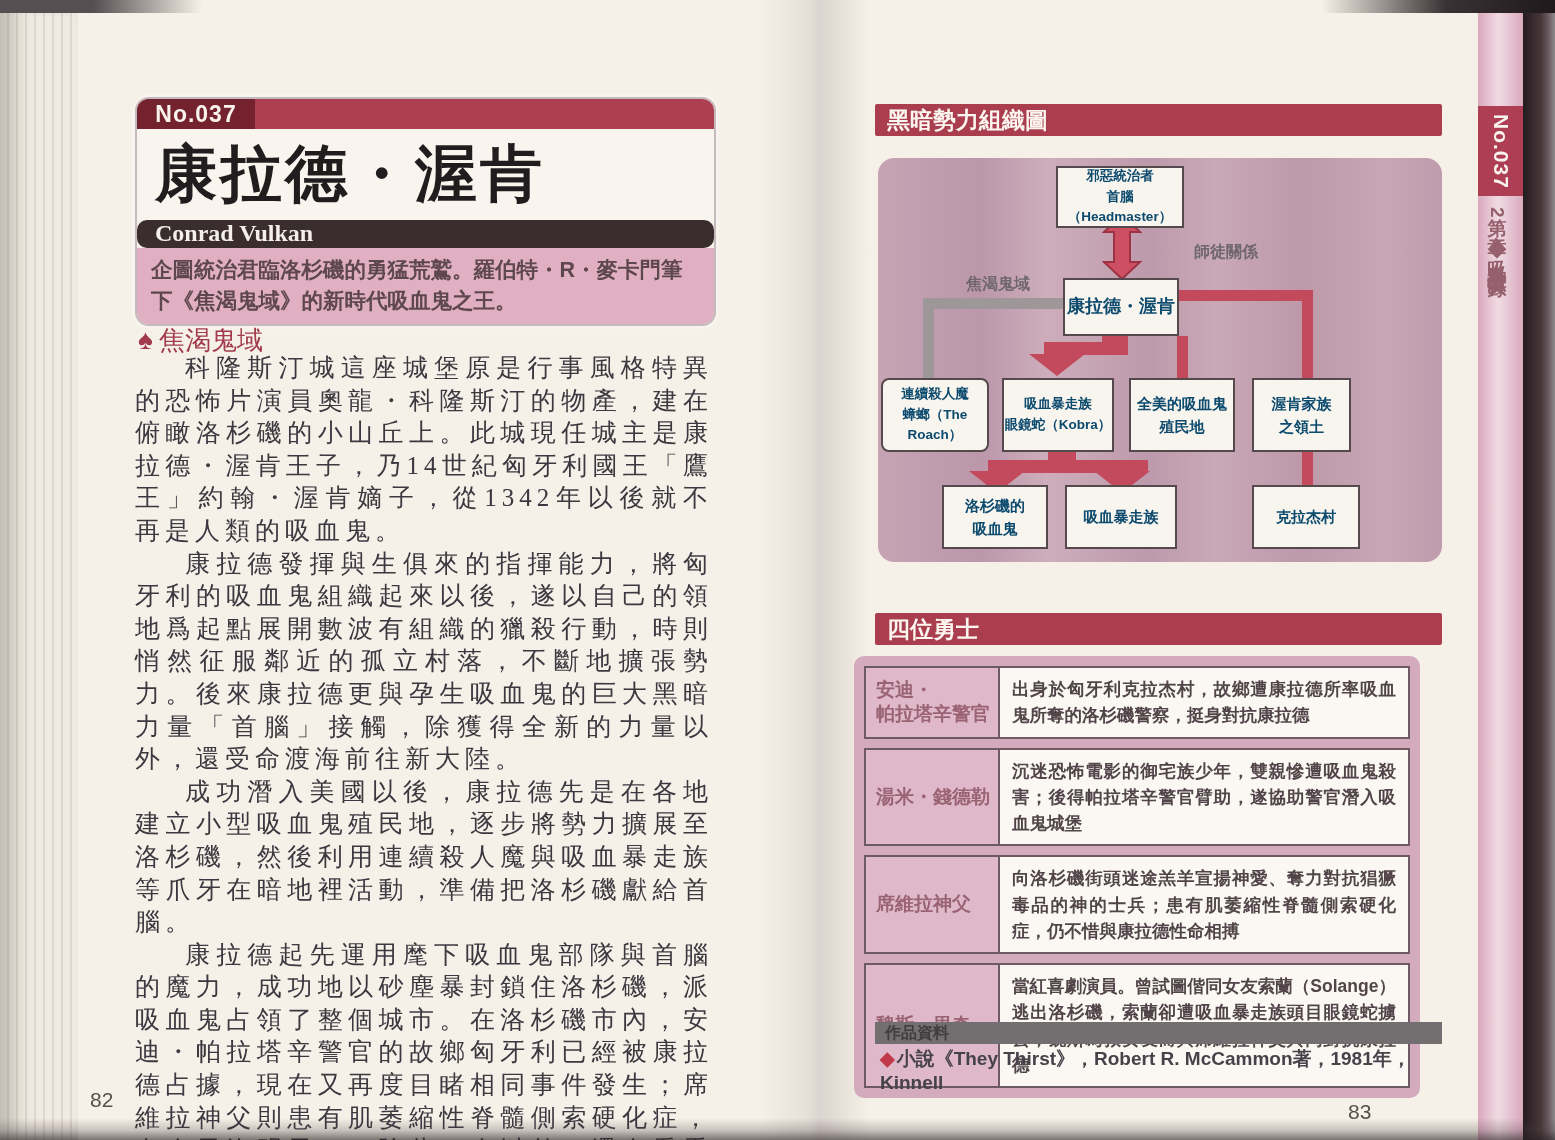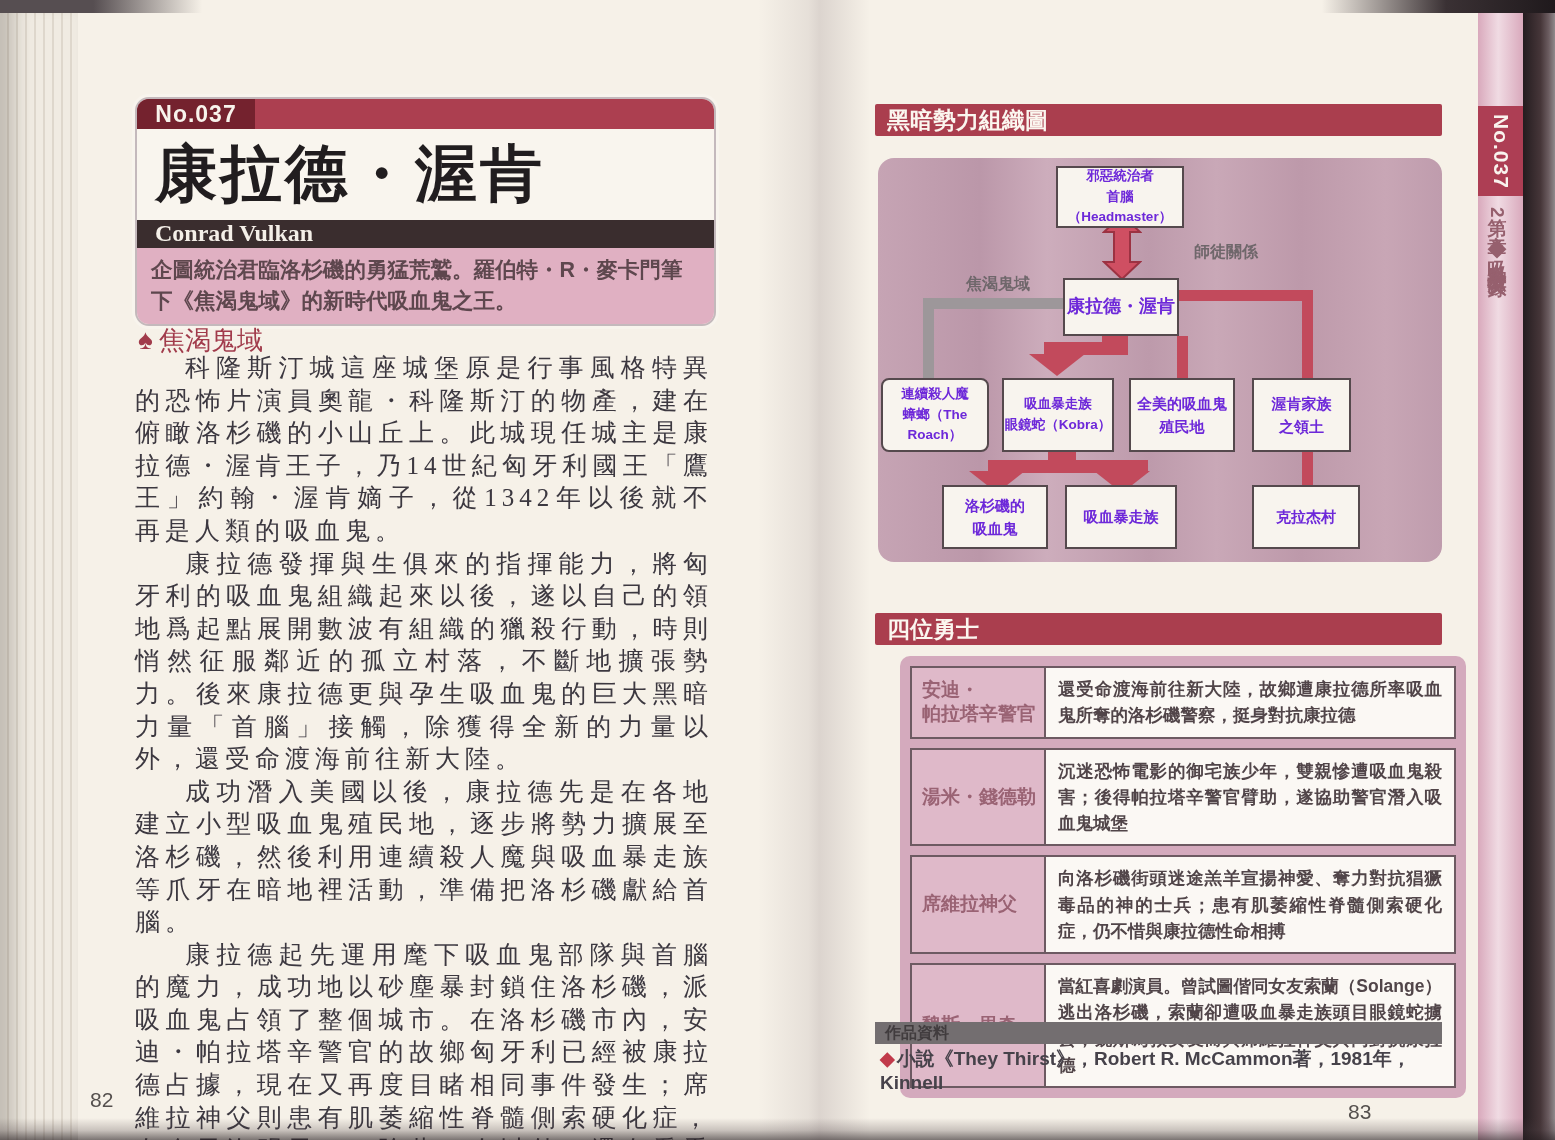--- a/index.html
+++ b/index.html
@@ -21,48 +21,48 @@
 
   
   .hcard{position:absolute;left:135px;top:97px;width:577px;height:225px;border-radius:14px;
     overflow:hidden;border:2px solid #c4b9bc;box-shadow:0 0 0 3px #f8f4ed;display:flex;flex-direction:column;}
   .hband1{height:30px;background:#ac3f50;display:flex;}
   .no-chip{display:block;width:118px;background:#74222e;color:#f8f3ec;font-weight:bold;
     font-size:23px;line-height:30px;text-align:center;letter-spacing:1px;}
   .hband2{height:100px;background:#f9f5ee;display:flex;align-items:center;}
   .big-title{font-size:62px;font-weight:900;color:#211d1f;letter-spacing:3px;padding-left:18px;
     font-family:"Liberation Sans",sans-serif;}
-  .hband3{height:31px;background:#3a2d2e;color:#f4efe8;display:flex;align-items:center;}
+  .hband3{height:31px;background:#3a2d2e;color:#f4efe8;display:flex;align-items:center;border-radius:10px;}
   .romanized{font-family:"Liberation Serif",serif;font-weight:bold;font-size:24px;padding-left:18px;}
   .hband4{flex:1;background:#e0b0c2;color:#5e474e;font-weight:bold;font-size:21.5px;
     line-height:1.45;padding:7px 14px;}
   .sec-head{position:absolute;left:138px;top:323px;color:#a13b4b;font-weight:normal;font-size:26px;}
   .sec-head .spade{font-size:28px;margin-right:6px;}
   .bodytext{position:absolute;left:135px;top:352px;width:578px;color:#3c3840;
     font-family:"Liberation Serif",serif;font-size:25px;line-height:32.6px;
     text-align:justify;letter-spacing:5px;}
   .bodytext p{margin:0;text-indent:2em;}
 
   
   .bar-red{position:absolute;width:555px;height:32px;background:#aa3e4e;border-radius:2px;
     color:#fbf6ef;font-weight:bold;font-size:23px;line-height:32px;padding-left:12px;}
   
   .chart{position:absolute;left:878px;top:158px;width:564px;height:404px;border-radius:16px;
     background:linear-gradient(90deg,#c6a4b4,#bb97a9 18%,#cdadbc 30%,#bd9aab 48%,#c9a8b7 60%,#bd99aa 75%,#c8a6b5 90%,#bf9cad);}
-  .cbox{position:absolute;background:#f8f4ee;border:2px solid #55494d;color:#6d28d9;
+  .cbox{position:absolute;background:#f8f4ee;border:2px solid #55494d;color:#0c4a6e;
     font-size:15px;font-weight:bold;display:flex;align-items:center;justify-content:center;
     text-align:center;white-space:pre-line;line-height:1.55;box-sizing:border-box;}
   .cline{position:absolute;}
   .gray{background:#9d979a;}
   .red{background:#c24a5c;}
   .tri-down{position:absolute;width:0;height:0;border-left:28px solid transparent;
     border-right:28px solid transparent;border-top:22px solid #c24a5c;}
   .clabel{position:absolute;color:#6f676b;font-weight:bold;font-size:16px;}
   
-  .heroes{position:absolute;left:900px;top:656px;width:566px;box-sizing:border-box;
+  .heroes{position:absolute;left:854px;top:656px;width:566px;box-sizing:border-box;
     background:#d4aabd;border-radius:10px;padding:10px;display:flex;flex-direction:column;gap:9px;}
   .hrow{display:flex;background:#fbf8f4;border:2px solid #6d5a62;}
   .hname{width:134px;background:#dfb9c9;border-right:2px solid #6d5a62;color:#9a6374;
     font-weight:bold;font-size:19px;display:flex;align-items:center;padding-left:10px;
     white-space:pre-line;line-height:1.3;box-sizing:border-box;}
   .hdesc{flex:1;padding:8px 12px;color:#514549;font-size:17.5px;font-weight:bold;
     line-height:1.5;display:flex;align-items:center;text-align:justify;}
   
   .works-bar{position:absolute;left:875px;top:1022px;width:567px;height:22px;background:#736e70;
     color:#413c3e;font-weight:bold;font-size:16px;line-height:22px;padding-left:10px;box-sizing:border-box;}
@@ -156,21 +156,21 @@
     <div class="cbox" style="left:187px;top:327px;width:112px;height:64px;">吸血暴走族</div>
     <div class="cbox" style="left:374px;top:327px;width:108px;height:64px;">克拉杰村</div>
   </div>
 
   <div class="bar-red" style="left:875px;top:613px;">四位勇士</div>
 
   <div class="heroes">
     <div class="hrow" style="min-height:66px;">
       <div class="hname">安迪・
 帕拉塔辛警官</div>
-      <div class="hdesc">還受命渡海前往新大陸，故鄉遭康拉德所率吸血鬼所奪的洛杉磯警察，挺身對抗康拉德</div>
+      <div class="hdesc">出身於匈牙利克拉杰村，故鄉遭康拉德所率吸血鬼所奪的洛杉磯警察，挺身對抗康拉德</div>
     </div>
     <div class="hrow" style="min-height:64px;">
       <div class="hname">湯米・錢德勒</div>
       <div class="hdesc">沉迷恐怖電影的御宅族少年，雙親慘遭吸血鬼殺害；後得帕拉塔辛警官臂助，遂協助警官潛入吸血鬼城堡</div>
     </div>
     <div class="hrow" style="min-height:76px;">
       <div class="hname">席維拉神父</div>
       <div class="hdesc">向洛杉磯街頭迷途羔羊宣揚神愛、奪力對抗猖獗毒品的神的士兵；患有肌萎縮性脊髓側索硬化症，仍不惜與康拉德性命相搏</div>
     </div>
     <div class="hrow" style="min-height:90px;">

